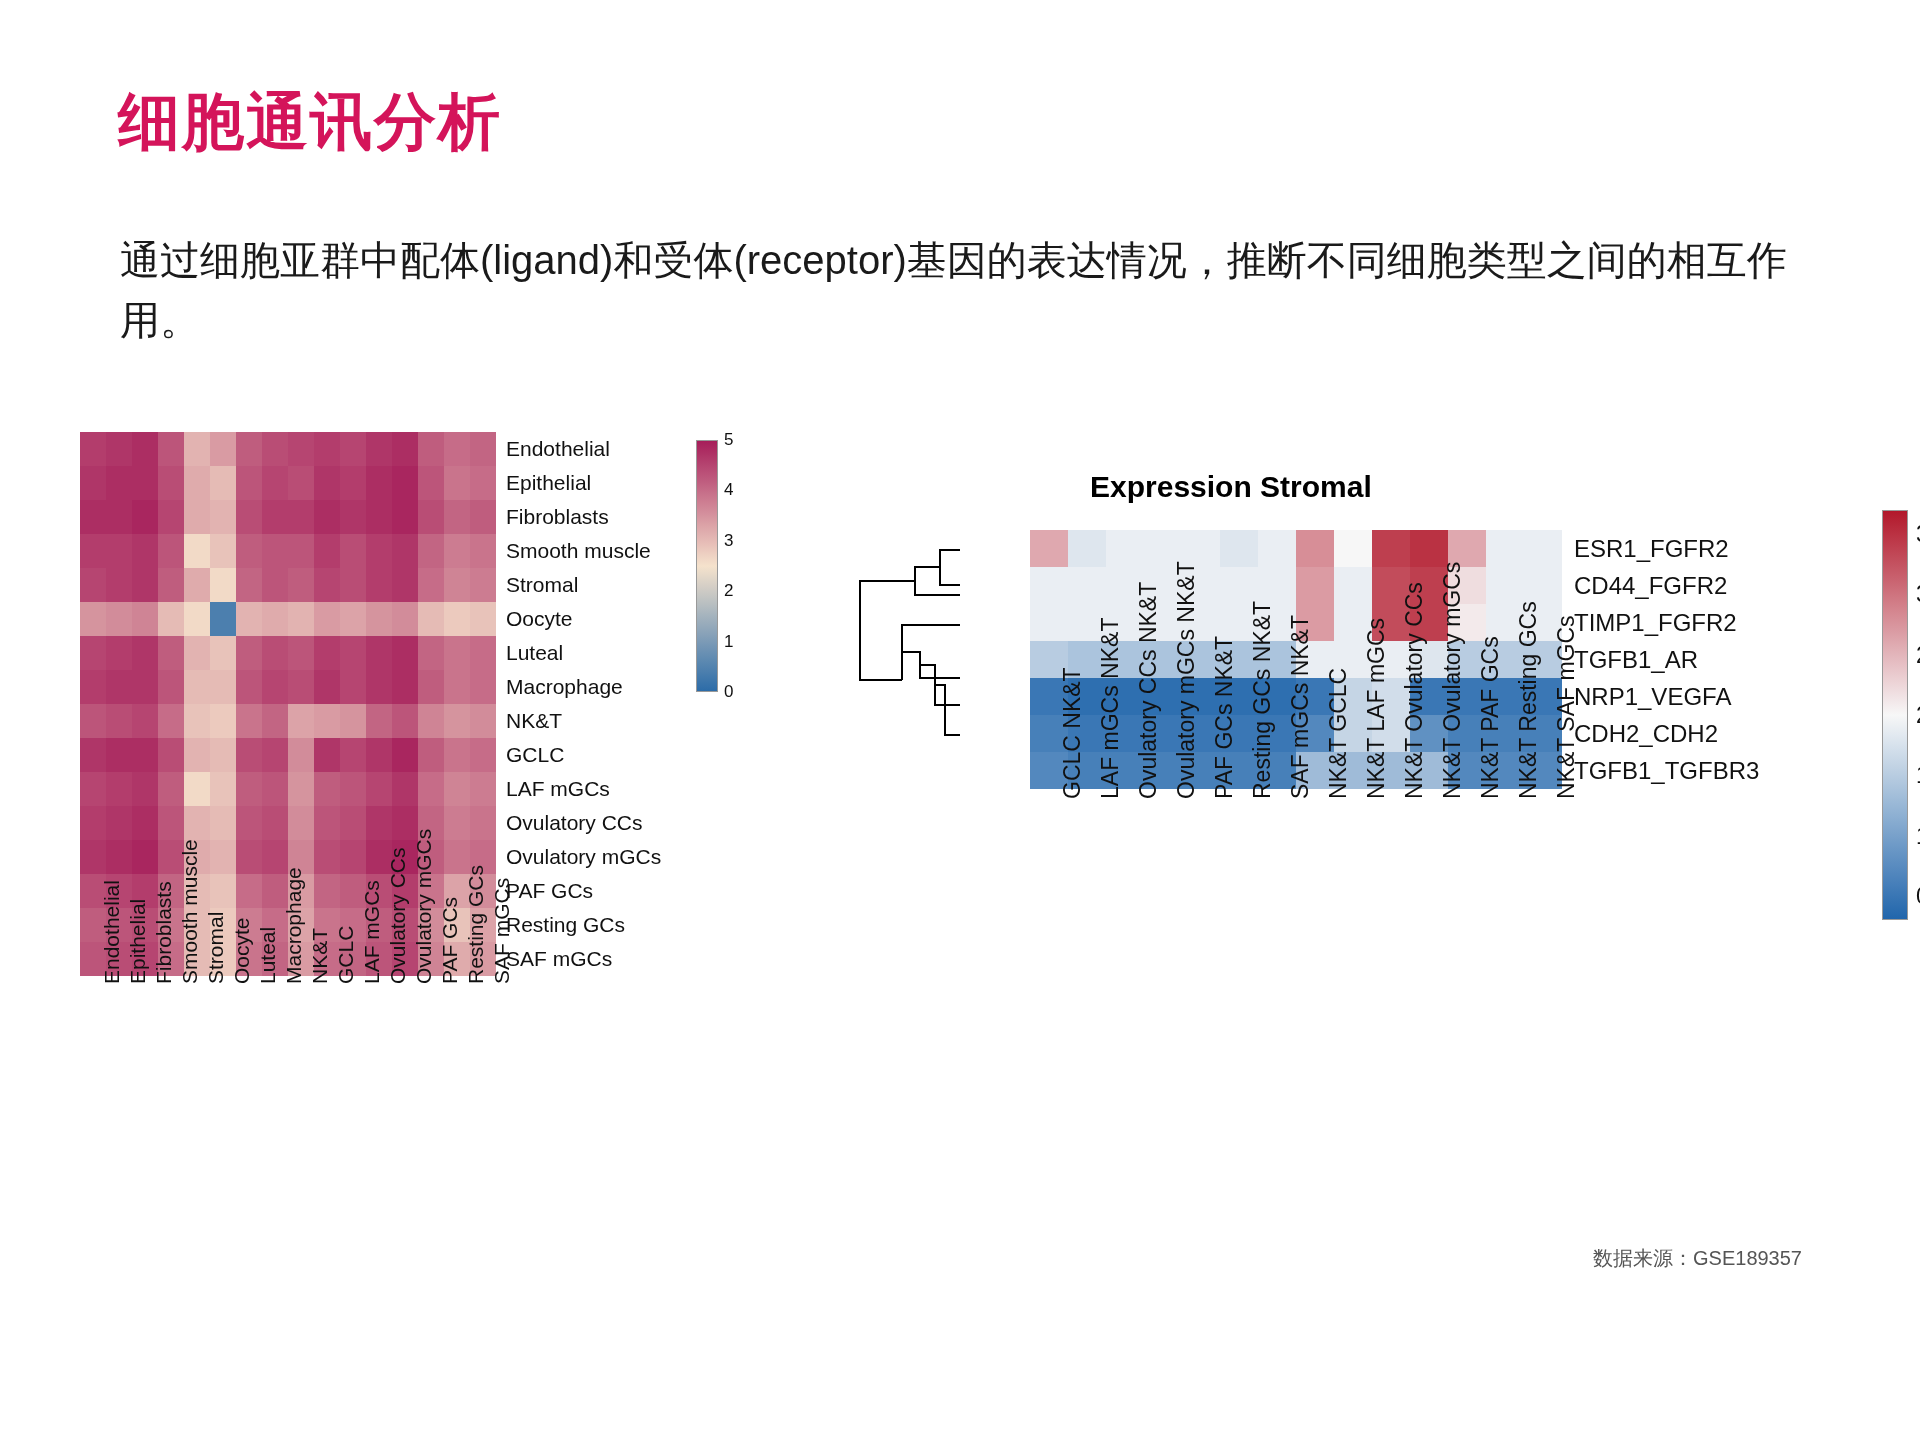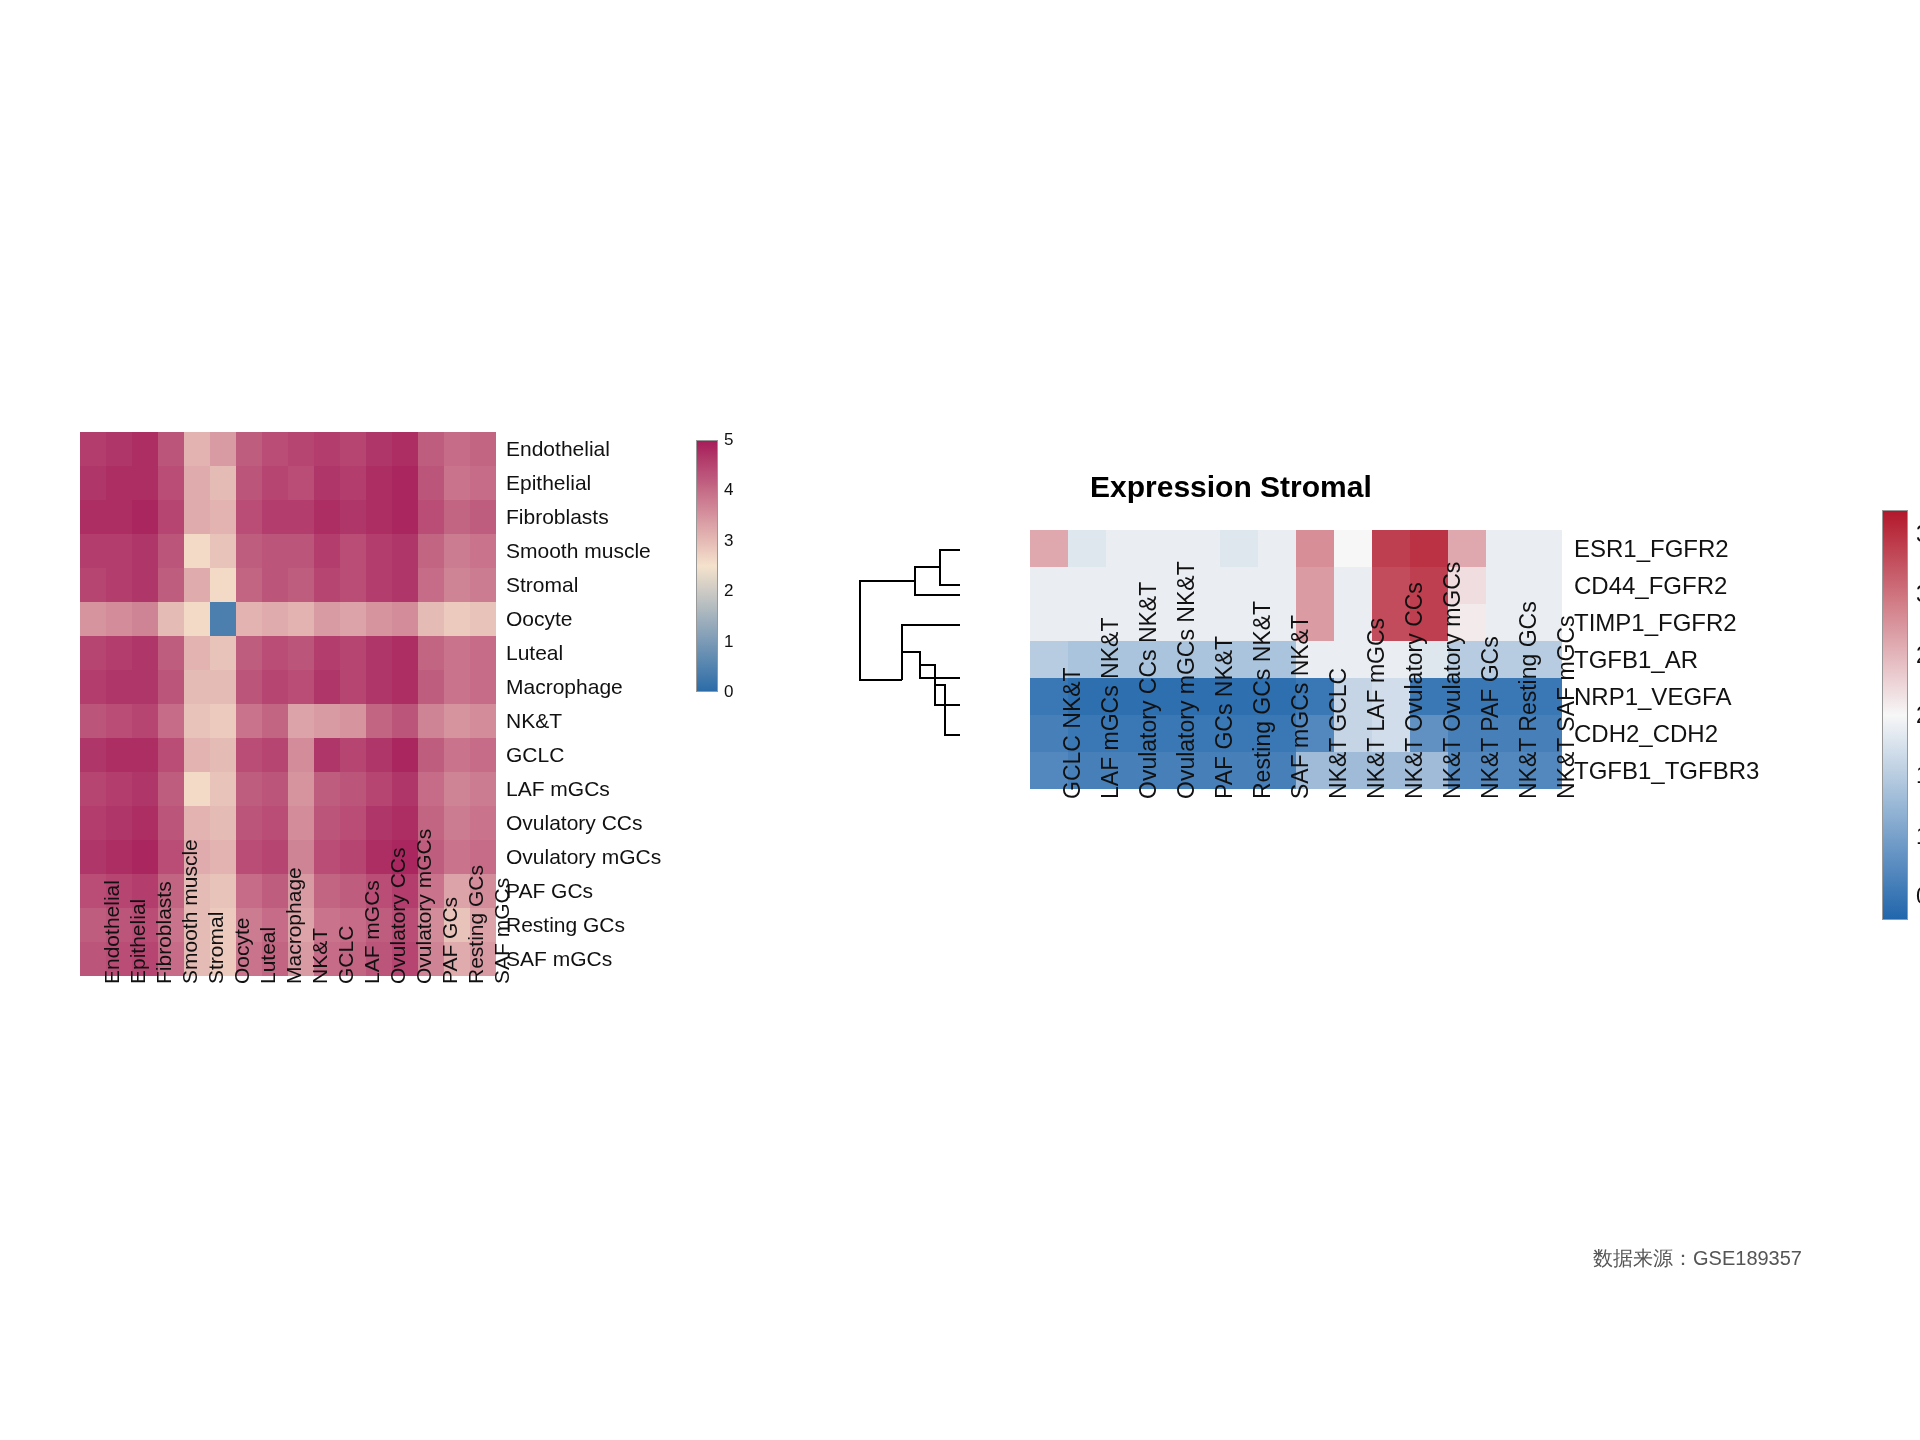--- a/index.html
+++ b/index.html
@@ -167,20 +167,22 @@
   }
   .dendro {
     position: absolute;
   }
 </style>
 </head>
 <body>
 
 <div class="slide">
 
+  <div class="title">细胞通讯分析</div>
+  <div class="subtitle">通过细胞亚群中配体(ligand)和受体(receptor)基因的表达情况，推断不同细胞类型之间的相互作用。</div>
   <div class="source">数据来源：GSE189357</div>
 
   <div class="left-panel">
     <div class="lh-grid" id="lh-grid" style="grid-template-columns: repeat(16, 26px); grid-template-rows: repeat(16, 34px); width: 416px; height: 544px;">
         <div class="cell" style="background: rgb(179, 61, 108);"></div>
         <div class="cell" style="background: rgb(175, 54, 104);"></div>
         <div class="cell" style="background: rgb(172, 46, 99);"></div>
         <div class="cell" style="background: rgb(188, 85, 122);"></div>
         <div class="cell" style="background: rgb(226, 179, 177);"></div>
         <div class="cell" style="background: rgb(217, 155, 163);"></div>

